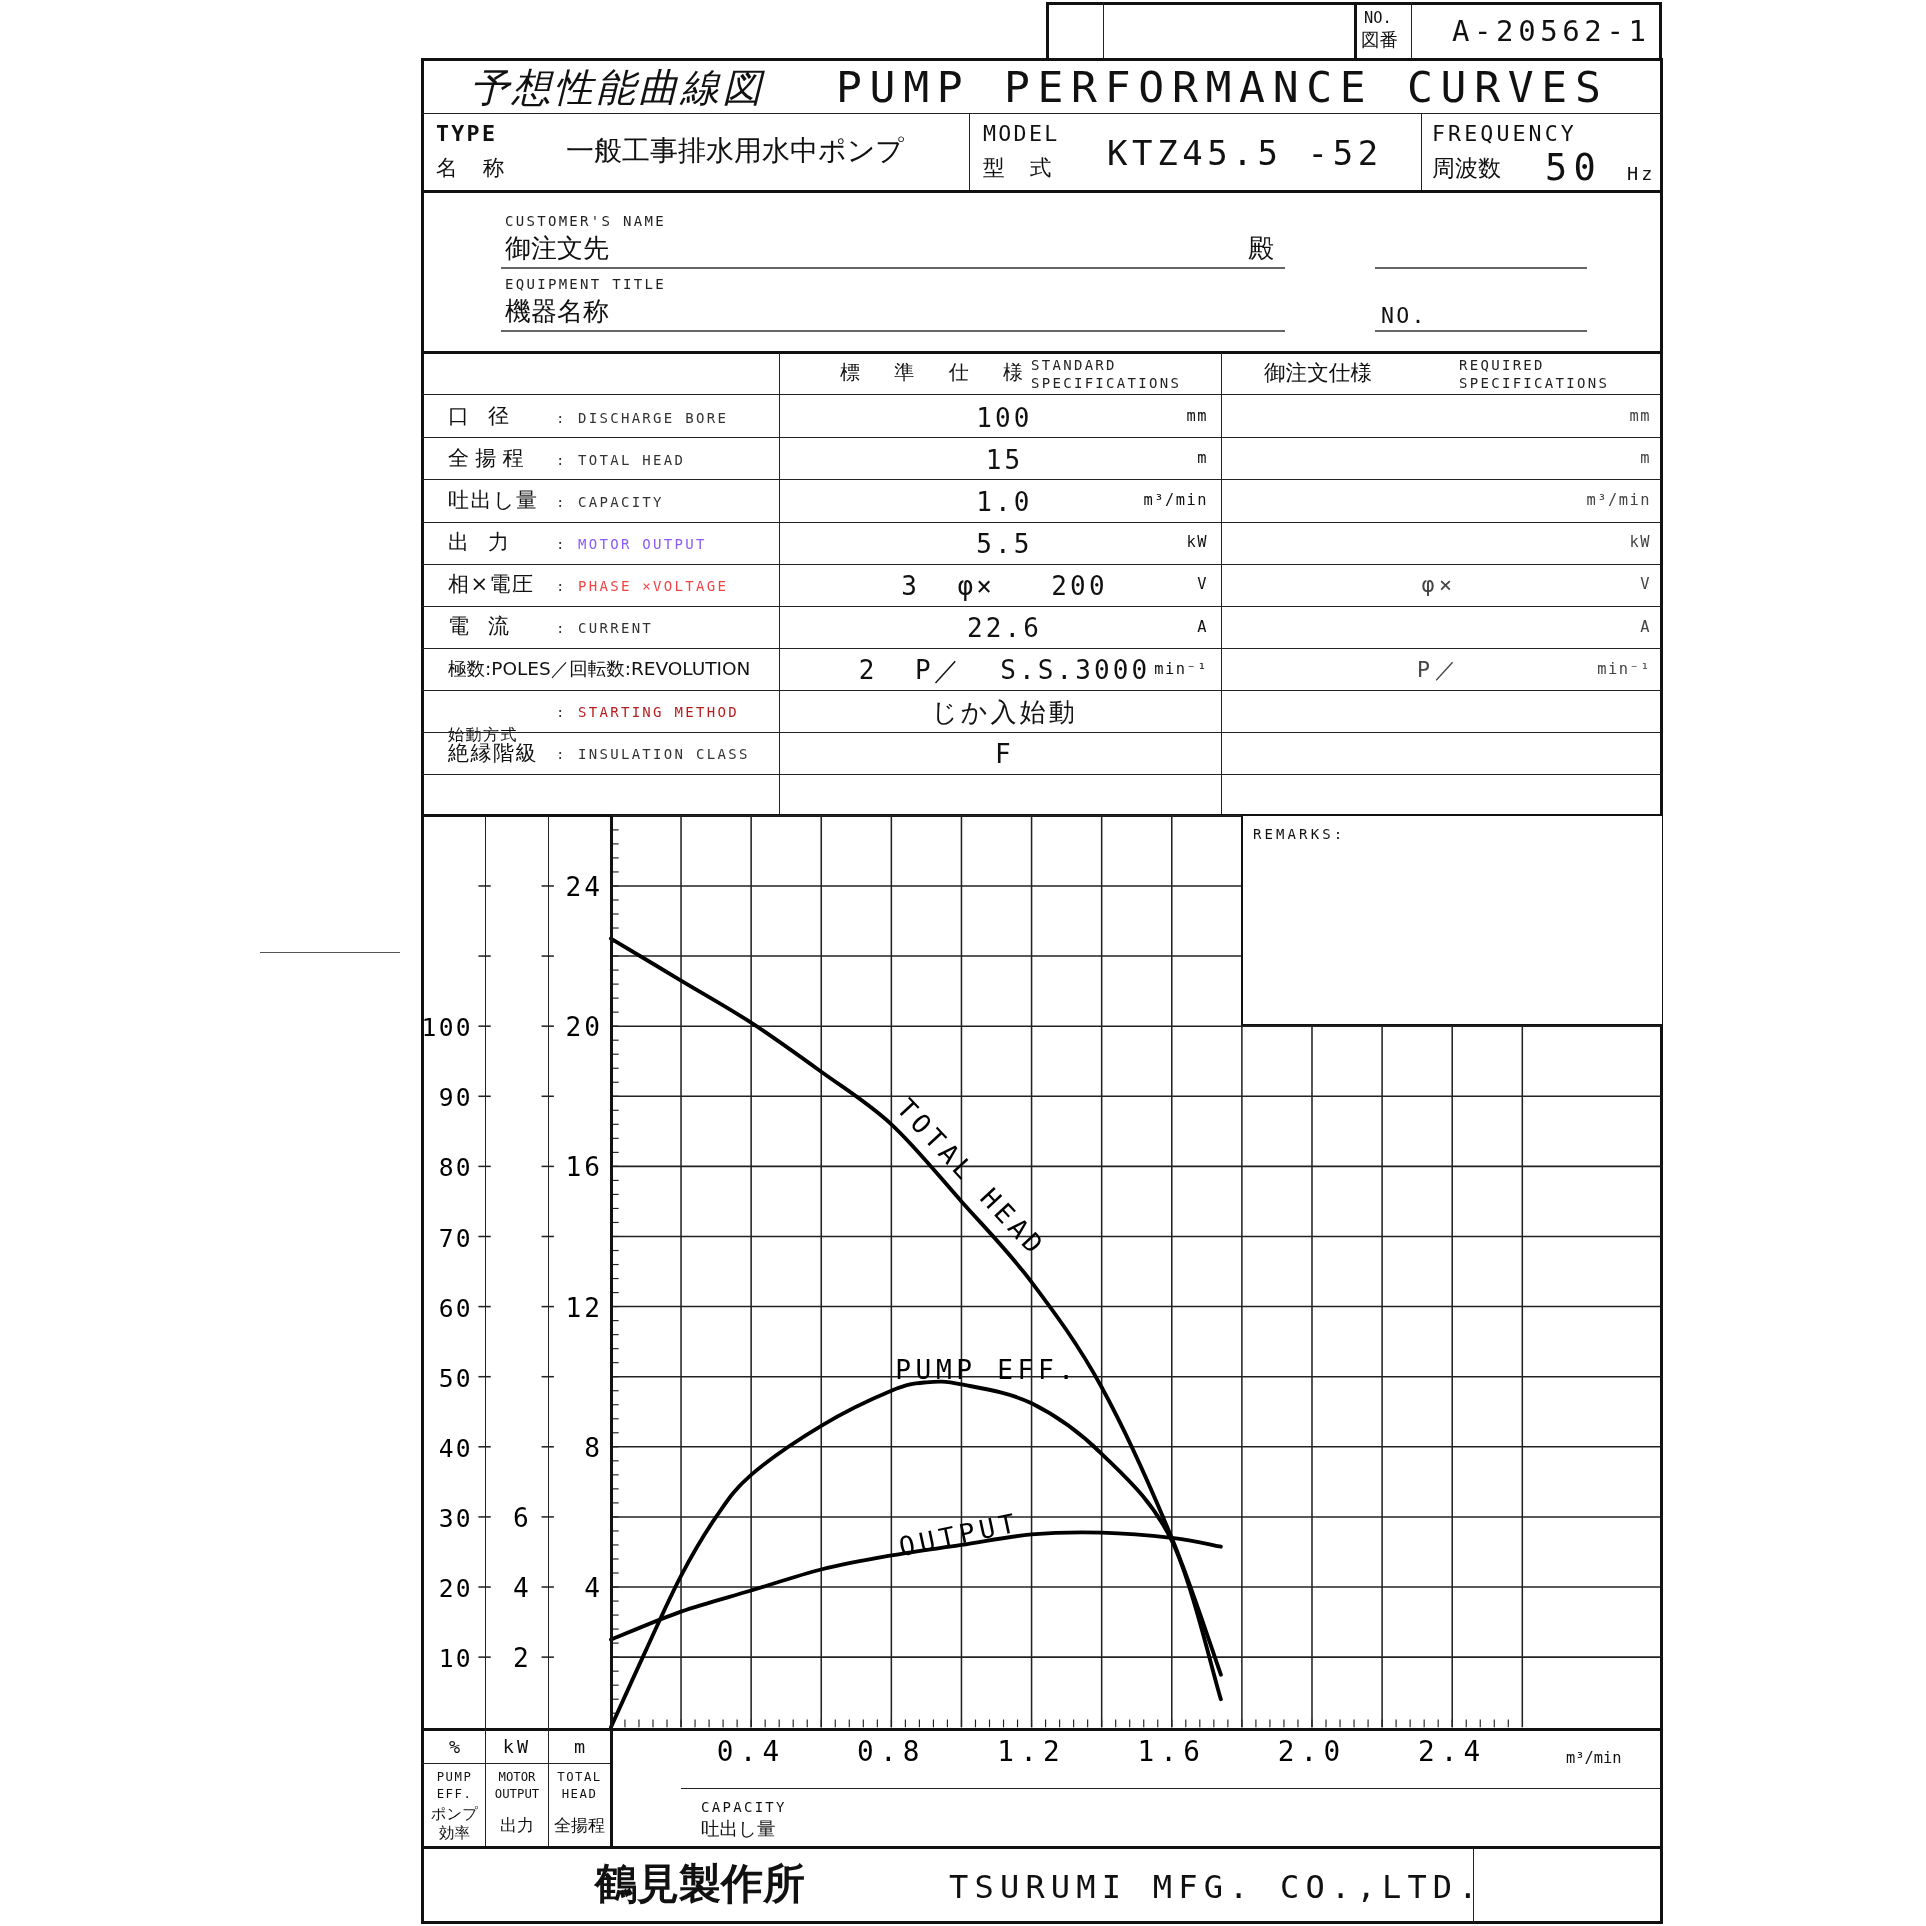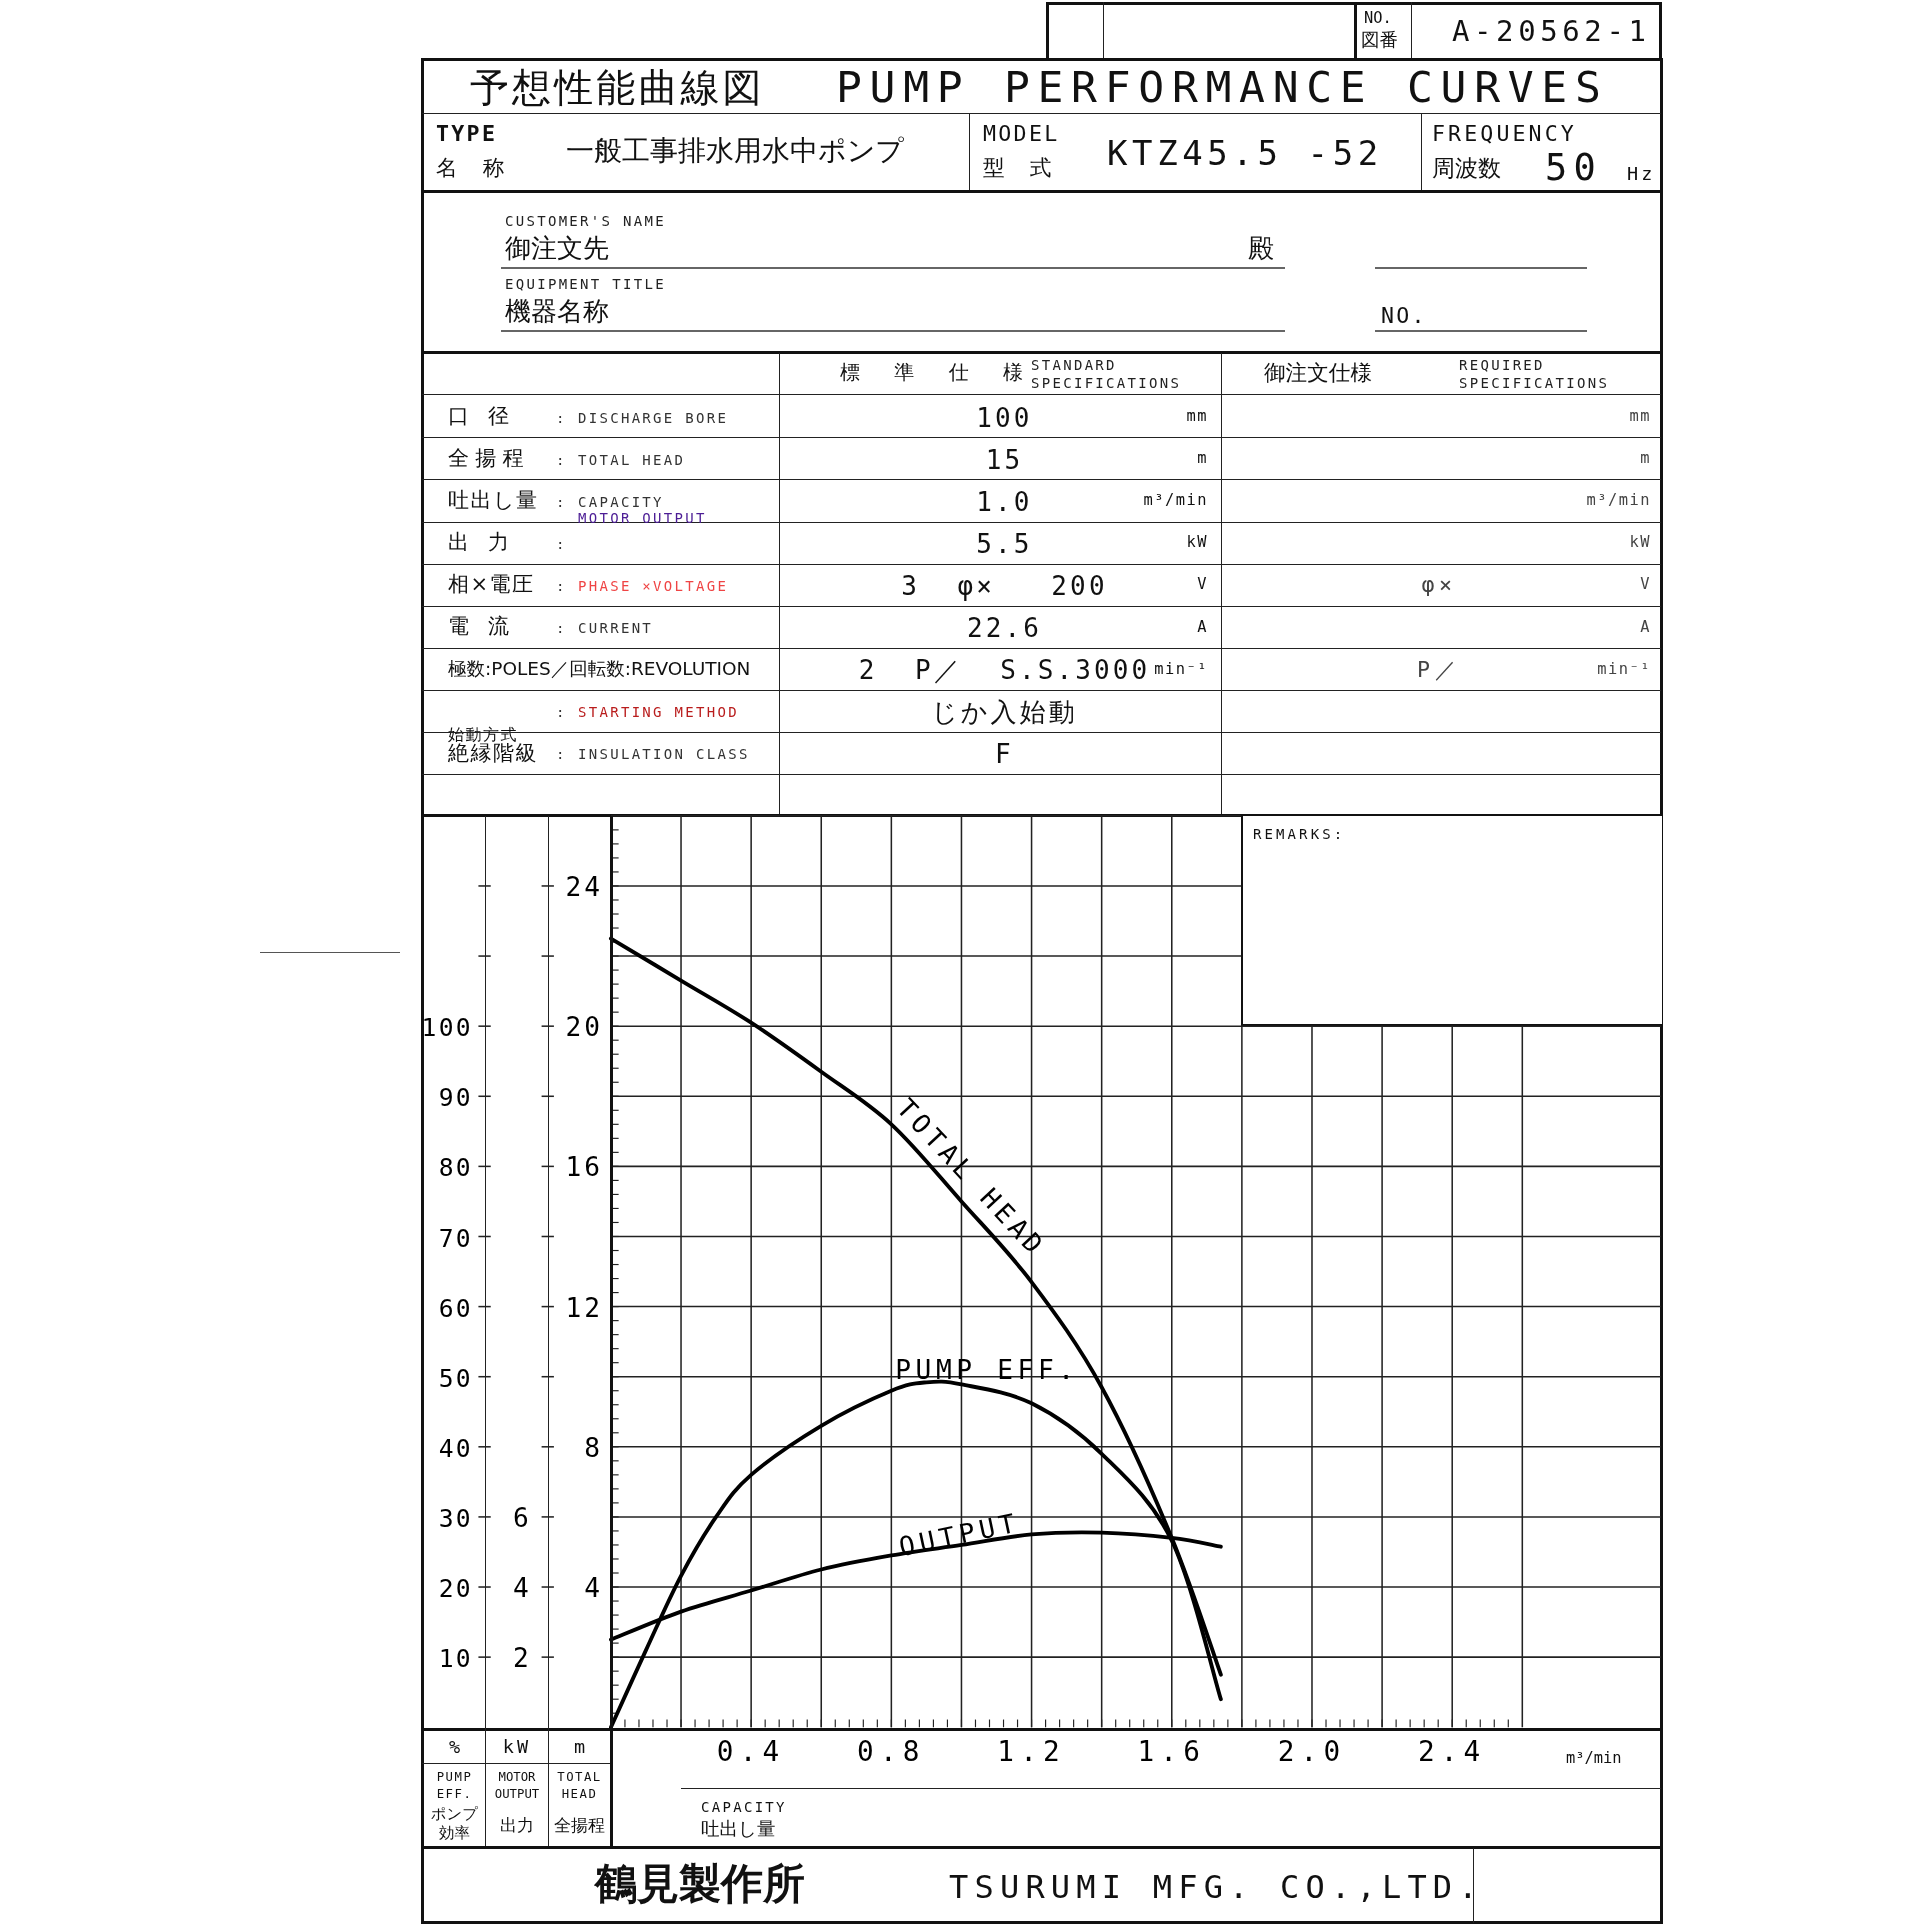--- a/index.html
+++ b/index.html
@@ -26,21 +26,21 @@
 <div class="vline vthick" style="left:1354px;top:1.5px;height:56px;"></div>
 <div class="vline" style="left:1411px;top:1.5px;height:56px;"></div>
 <div class="t" style="left:1364px;top:10.8px;font-size:15.4px;">NO.</div>
 <div class="t jp" style="left:1361px;top:31px;font-size:18.5px;">図番</div>
 <div class="t" style="left:1452px;top:17px;font-size:29px;letter-spacing:4.6px;">A-20562-1</div>
 
 <div class="hline" style="left:260px;top:952px;width:140px;border-top-color:#555;"></div>
 
 <div class="frame"></div>
 
-<div class="t jp" style="left:470px;top:68px;font-size:39px;letter-spacing:3.1px;">予想性能曲線図</div>
+<div class="t jp" style="left:470px;top:68px;font-size:39px;letter-spacing:3.1px;font-style:italic;">予想性能曲線図</div>
 <div class="t" style="left:836px;top:66px;font-size:43px;letter-spacing:7.7px;">PUMP PERFORMANCE CURVES</div>
 <div class="hline" style="left:422px;top:113px;width:1239px;"></div>
 
 <div class="t" style="left:436px;top:123px;font-size:21.6px;letter-spacing:2.3px;font-weight:bold;">TYPE</div>
 <div class="t jp" style="left:436px;top:157px;font-size:21.6px;letter-spacing:9.2px;">名 称</div>
 <div class="t jp" style="left:566px;top:137px;font-size:28px;">一般工事排水用水中ポンプ</div>
 <div class="vline" style="left:969px;top:114px;height:77px;"></div>
 <div class="t" style="left:983px;top:123px;font-size:21.6px;letter-spacing:2.3px;">MODEL</div>
 <div class="t jp" style="left:983px;top:157px;font-size:21.6px;letter-spacing:9.2px;">型 式</div>
 <div class="t" style="left:1107px;top:136px;font-size:34px;letter-spacing:4.6px;">KTZ45.5 -52</div>
@@ -97,21 +97,21 @@
       <div class="t" style="left:556px;top:495px;font-size:14px;letter-spacing:2.3px;color:#333;">:</div>
       <div class="t" style="left:578px;top:495px;font-size:14px;letter-spacing:2.3px;color:#333;">CAPACITY</div>
       <div class="t ctr" style="left:781px;top:489px;width:447px;font-size:26px;letter-spacing:3.1px;white-space:pre;">1.0</div>
       <div class="t right" style="left:1063px;top:493px;width:145px;font-size:15.4px;letter-spacing:1.5px;">m³/min</div>
       <div class="t ctr" style="left:1223px;top:490px;width:432px;font-size:21.6px;letter-spacing:4.6px;color:#444;white-space:pre;"></div>
       <div class="t right" style="left:1503px;top:493px;width:148px;font-size:15.4px;letter-spacing:1.5px;color:#444;">m³/min</div>
       <div class="hline" style="left:422px;top:522px;width:1239px;"></div>
       <div class="abs" style="left:422px;top:522px;width:1239px;height:42px;"></div>
       <div class="t jp" style="left:448px;top:532px;font-size:21px;letter-spacing:6.2px;">出 力</div>
       <div class="t" style="left:556px;top:537px;font-size:14px;letter-spacing:2.3px;color:#333;">:</div>
-      <div class="t" style="left:578px;top:511px;font-size:14px;letter-spacing:2.3px;color:#4c1d95;">MOTOR OUTPUT</div>
+      <div class="t" style="left:578px;top:537px;font-size:14px;letter-spacing:2.3px;color:#8b5cf6;">MOTOR OUTPUT</div>
       <div class="t ctr" style="left:781px;top:531px;width:447px;font-size:26px;letter-spacing:3.1px;white-space:pre;">5.5</div>
       <div class="t right" style="left:1063px;top:535px;width:145px;font-size:15.4px;letter-spacing:1.5px;">kW</div>
       <div class="t ctr" style="left:1223px;top:532px;width:432px;font-size:21.6px;letter-spacing:4.6px;color:#444;white-space:pre;"></div>
       <div class="t right" style="left:1503px;top:535px;width:148px;font-size:15.4px;letter-spacing:1.5px;color:#444;">kW</div>
       <div class="hline" style="left:422px;top:564px;width:1239px;"></div>
       <div class="abs" style="left:422px;top:564px;width:1239px;height:42px;"></div>
       <div class="t jp" style="left:448px;top:574px;font-size:21px;letter-spacing:1.5px;">相×電圧</div>
       <div class="t" style="left:556px;top:579px;font-size:14px;letter-spacing:2.3px;color:#333;">:</div>
       <div class="t" style="left:578px;top:579px;font-size:14px;letter-spacing:2.3px;color:#ef4444;">PHASE ×VOLTAGE</div>
       <div class="t ctr" style="left:781px;top:573px;width:447px;font-size:26px;letter-spacing:3.1px;white-space:pre;">3  φ×   200</div>

